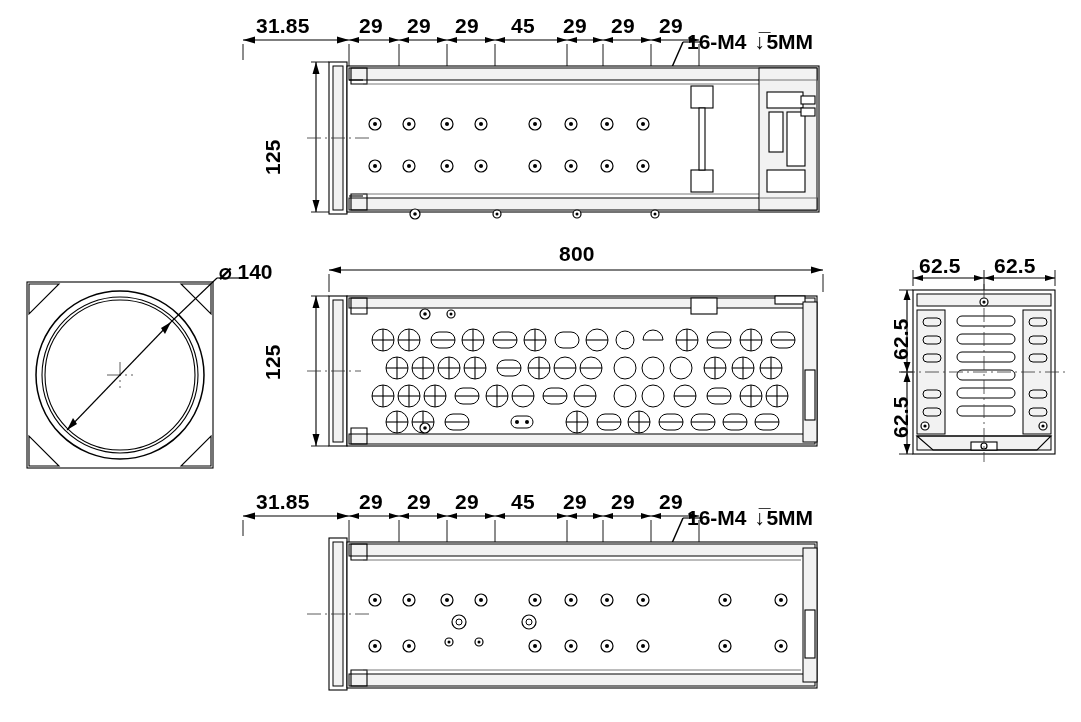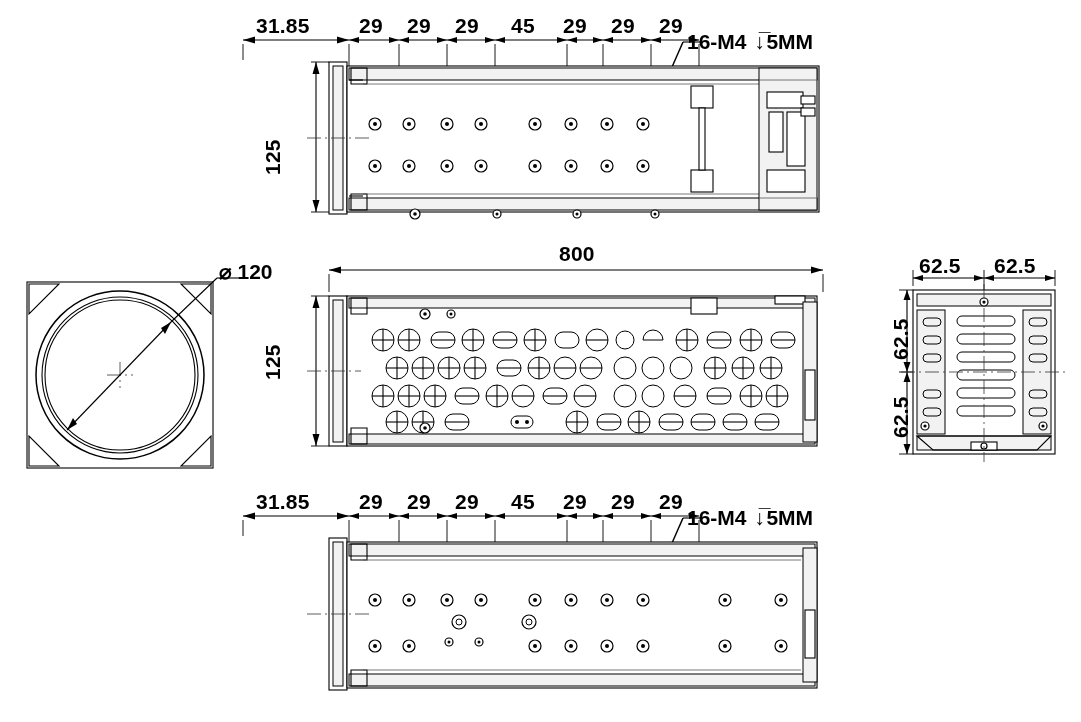--- a/index.html
+++ b/index.html
@@ -184,21 +184,21 @@
         <circle class="hole" cx="644" cy="214" r="4"></circle>
           <circle class="dot" cx="644" cy="214" r="1.5"></circle>
       </g>
     </svg>
   </div>
 
   <div class="abs" style="left:0;top:240px;width:1081px;height:230px;">
 
     <div class="abs label" style="left:208px;top:20px;">
       <span>⌀</span>
-      <span>120</span>
+      <span>140</span>
     </div>
 
     <div class="abs dimtext" style="left:548px;top:2px;">800</div>
 
     <div class="abs dimtext vert" style="left:250px;top:140px;">125</div>
 
     <div class="abs dimtext" style="left:908px;top:14px;">62.5</div>
     <div class="abs dimtext" style="left:983px;top:14px;">62.5</div>
     <div class="abs dimtext vert" style="left:878px;top:120px;">62.5</div>
     <div class="abs dimtext vert" style="left:878px;top:198px;">62.5</div>

